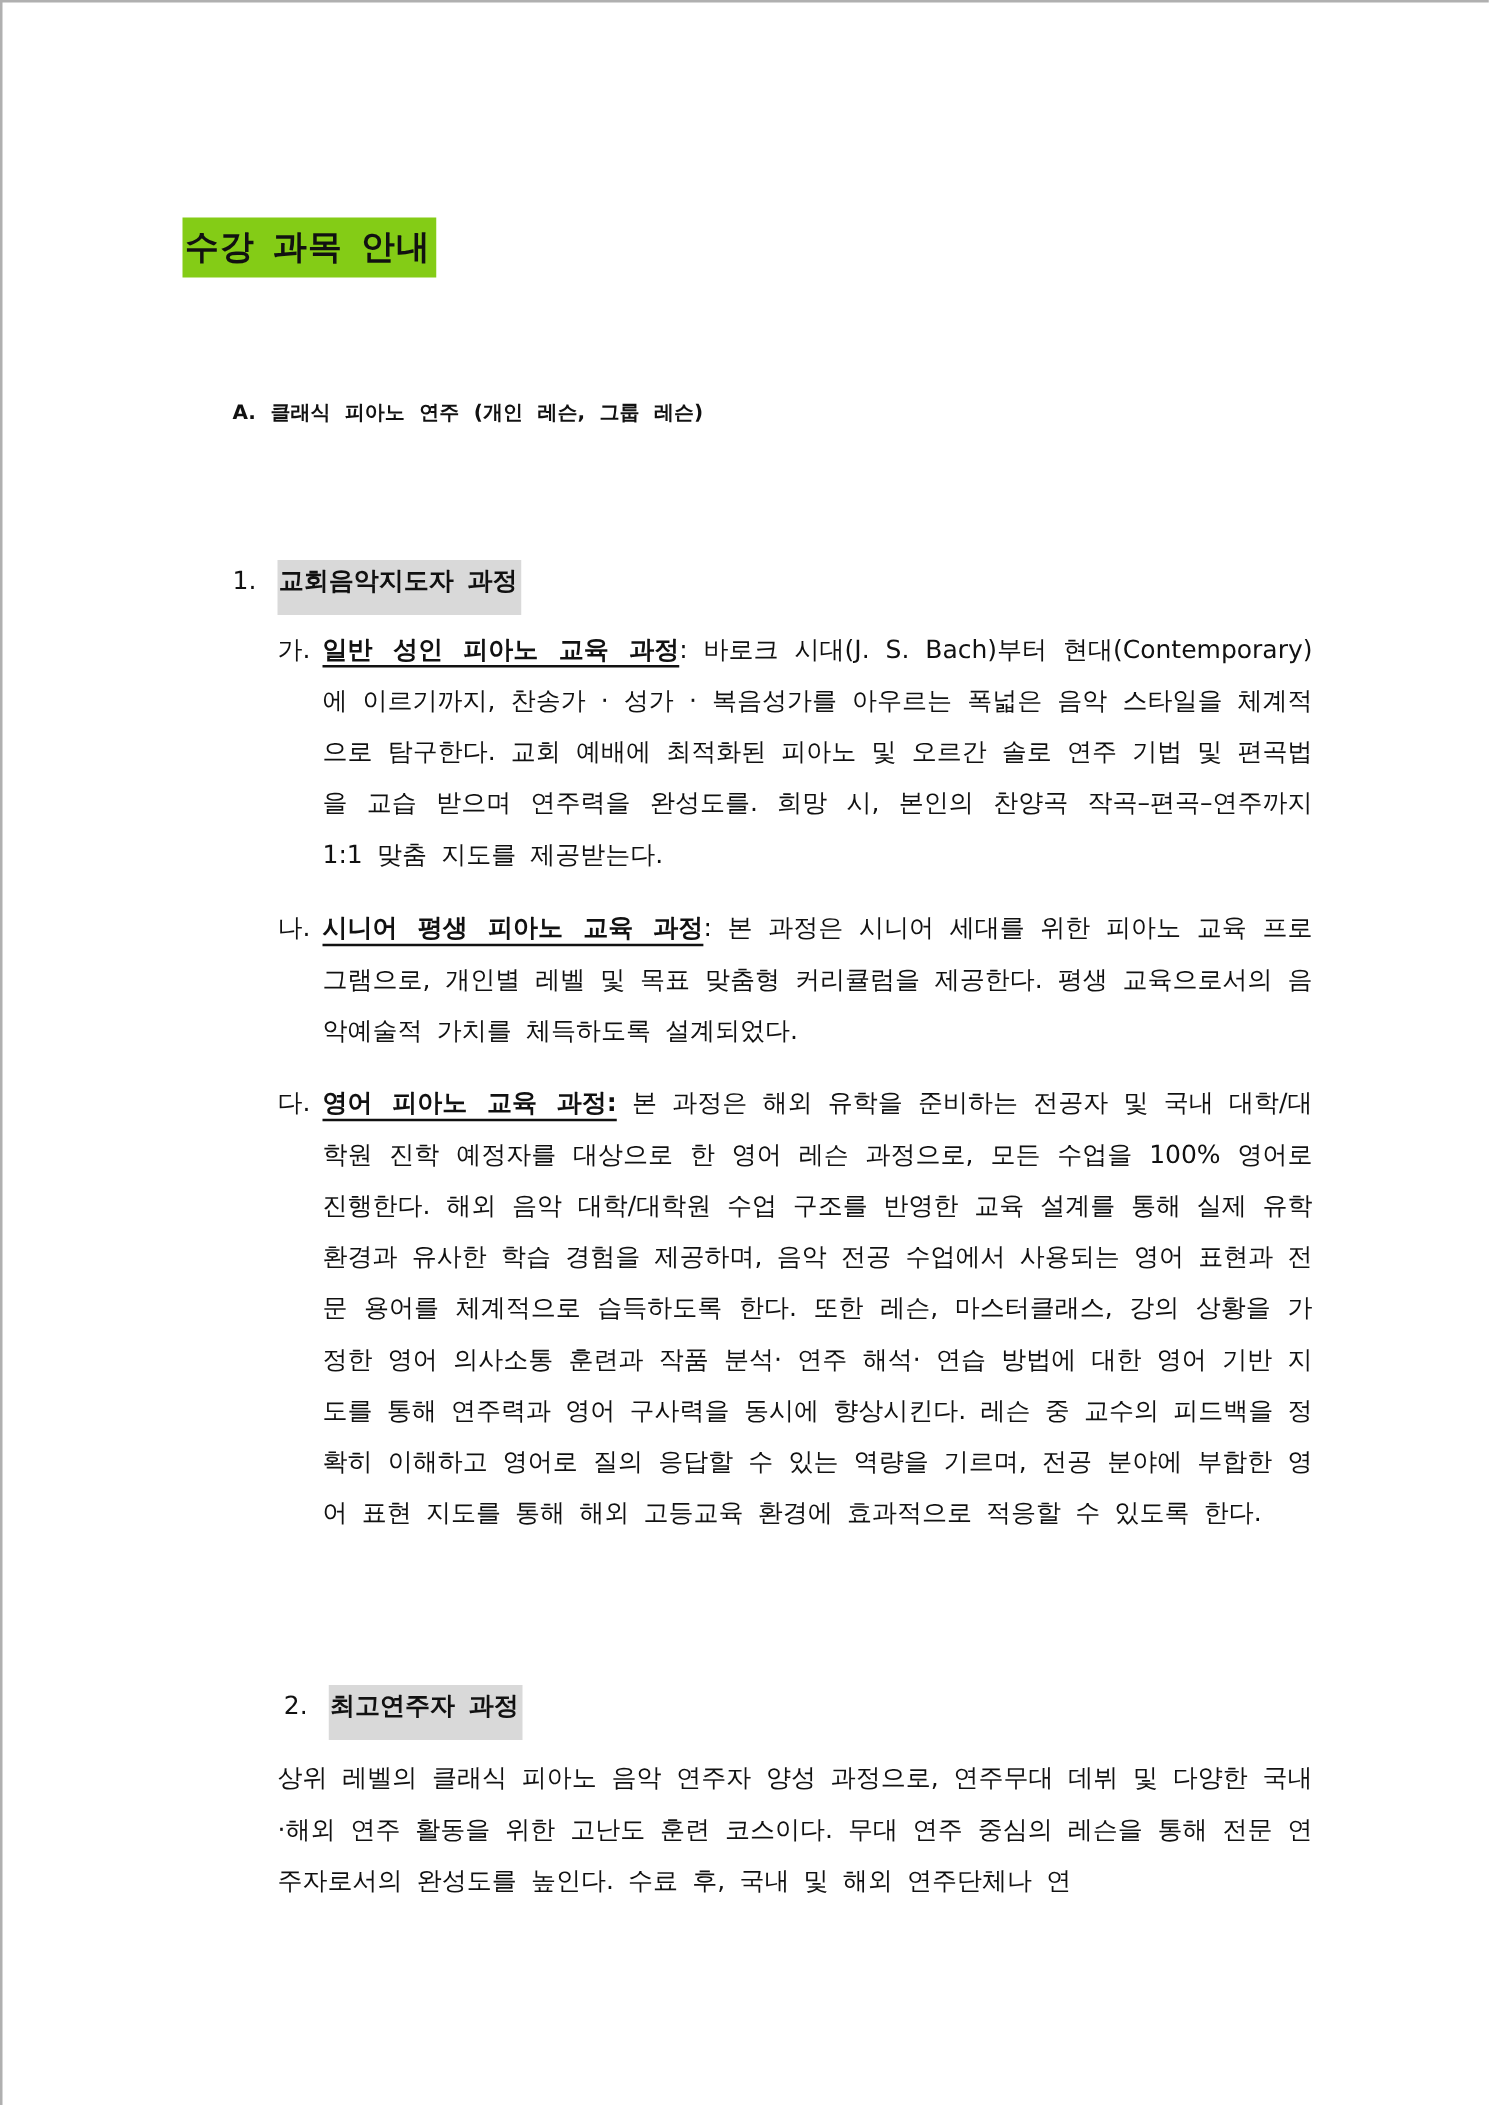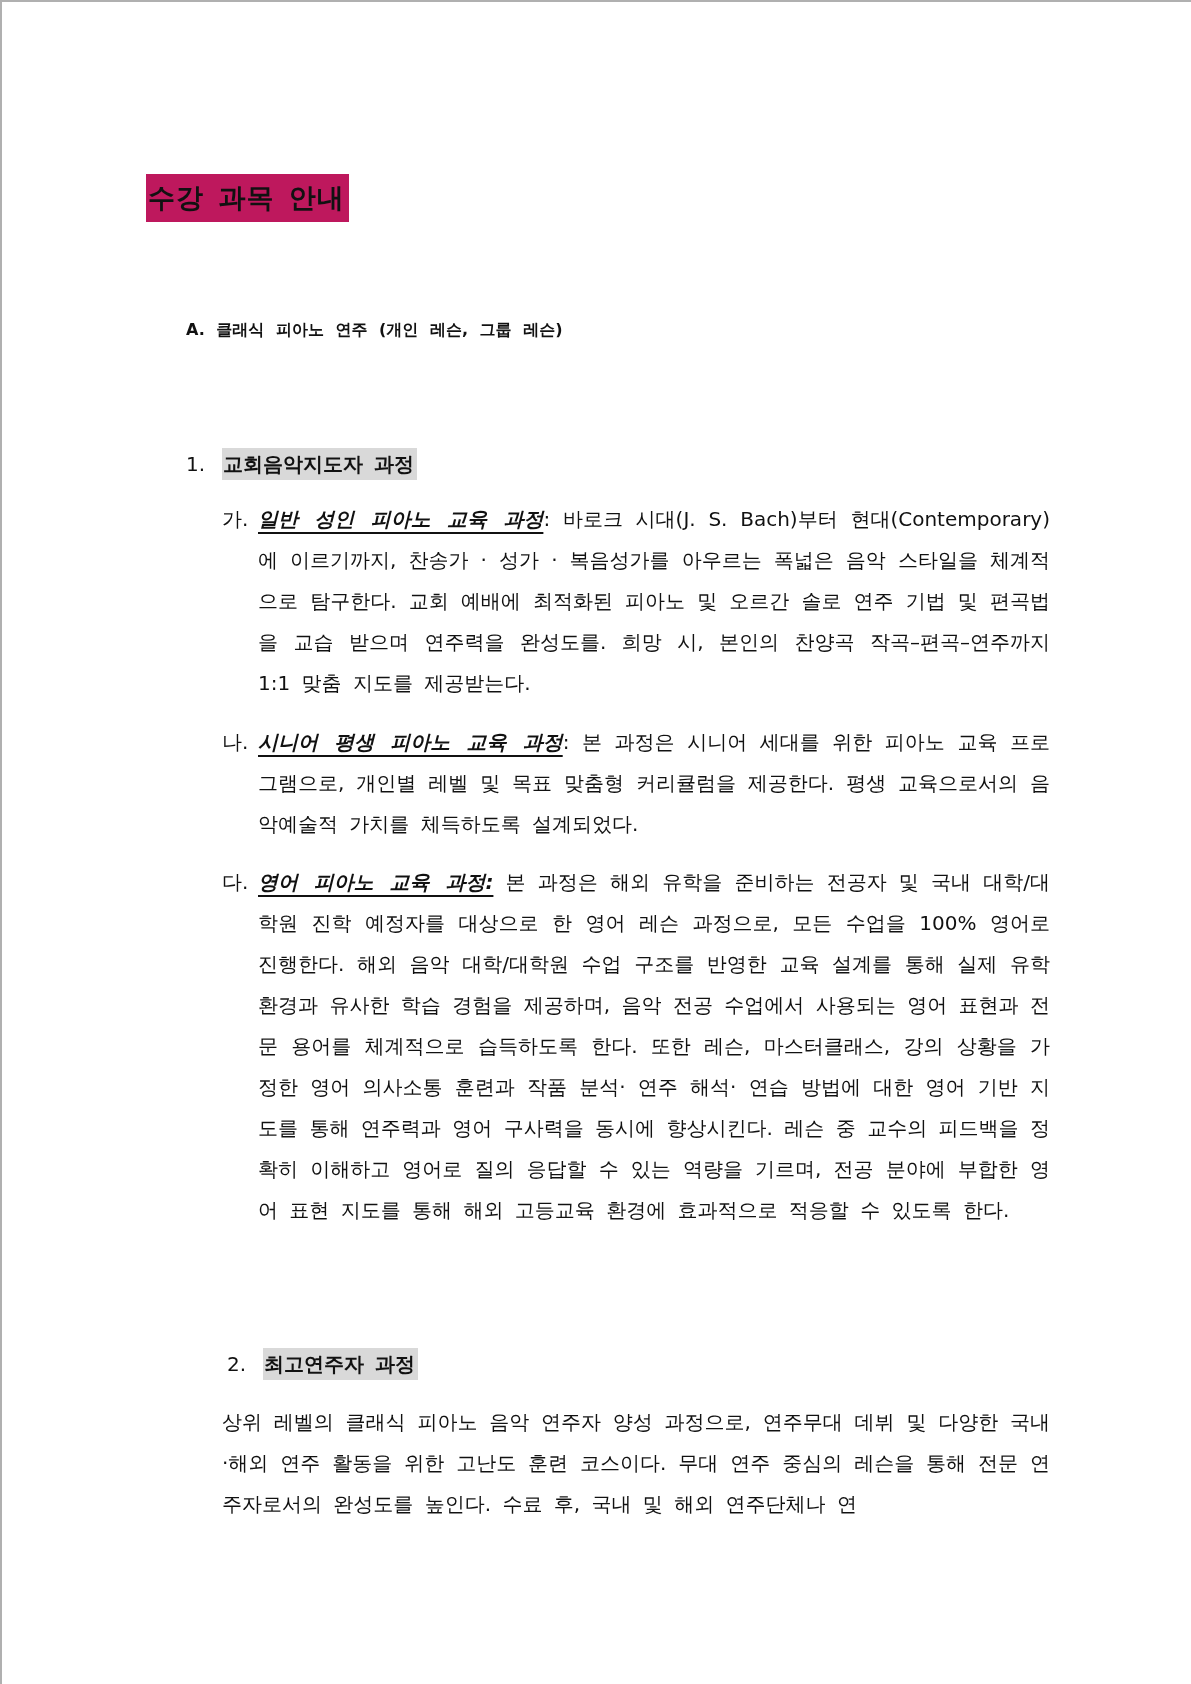--- a/index.html
+++ b/index.html
@@ -25,21 +25,21 @@
       border-top: 2px solid #b0b0b0;
       border-left: 2px solid #b0b0b0;
       background: #ffffff;
     }
     .doc-title {
       position: absolute;
       left: 144px;
       top: 172px;
       height: 48px;
       padding: 0 4px 0 2px;
-      background: #be185d;
+      background: #84cc16;
       font-size: 27px;
       font-weight: bold;
       line-height: 48px;
       letter-spacing: 1px;
       word-spacing: 4px;
       white-space: nowrap;
     }
     .section-a {
       position: absolute;
       left: 184px;
@@ -58,21 +58,21 @@
       white-space: nowrap;
     }
     .num-heading .num {
       display: inline-block;
       width: 36px;
       font-weight: normal;
     }
     .num-heading .hl {
       background: #d9d9d9;
       font-weight: bold;
-      padding: 4px 3px 4px 1px;
+      padding: 4px 3px 16px 1px;
       word-spacing: 4px;
     }
     .item {
       position: absolute;
       left: 220px;
       width: 828px;
       font-size: 20px;
       line-height: 41px;
       word-spacing: 5px;
     }
@@ -87,21 +87,20 @@
       margin-left: 36px;
       text-align: justify;
       text-align-last: left;
     }
     .item .label {
       font-weight: bold;
       text-decoration: underline;
       text-decoration-thickness: 2px;
       text-underline-offset: 6px;
       word-spacing: 8px;
-      font-style: italic;
     }
     .para {
       position: absolute;
       left: 220px;
       width: 828px;
       font-size: 20px;
       line-height: 41px;
       word-spacing: 5px;
       text-align: justify;
       text-align-last: left;

